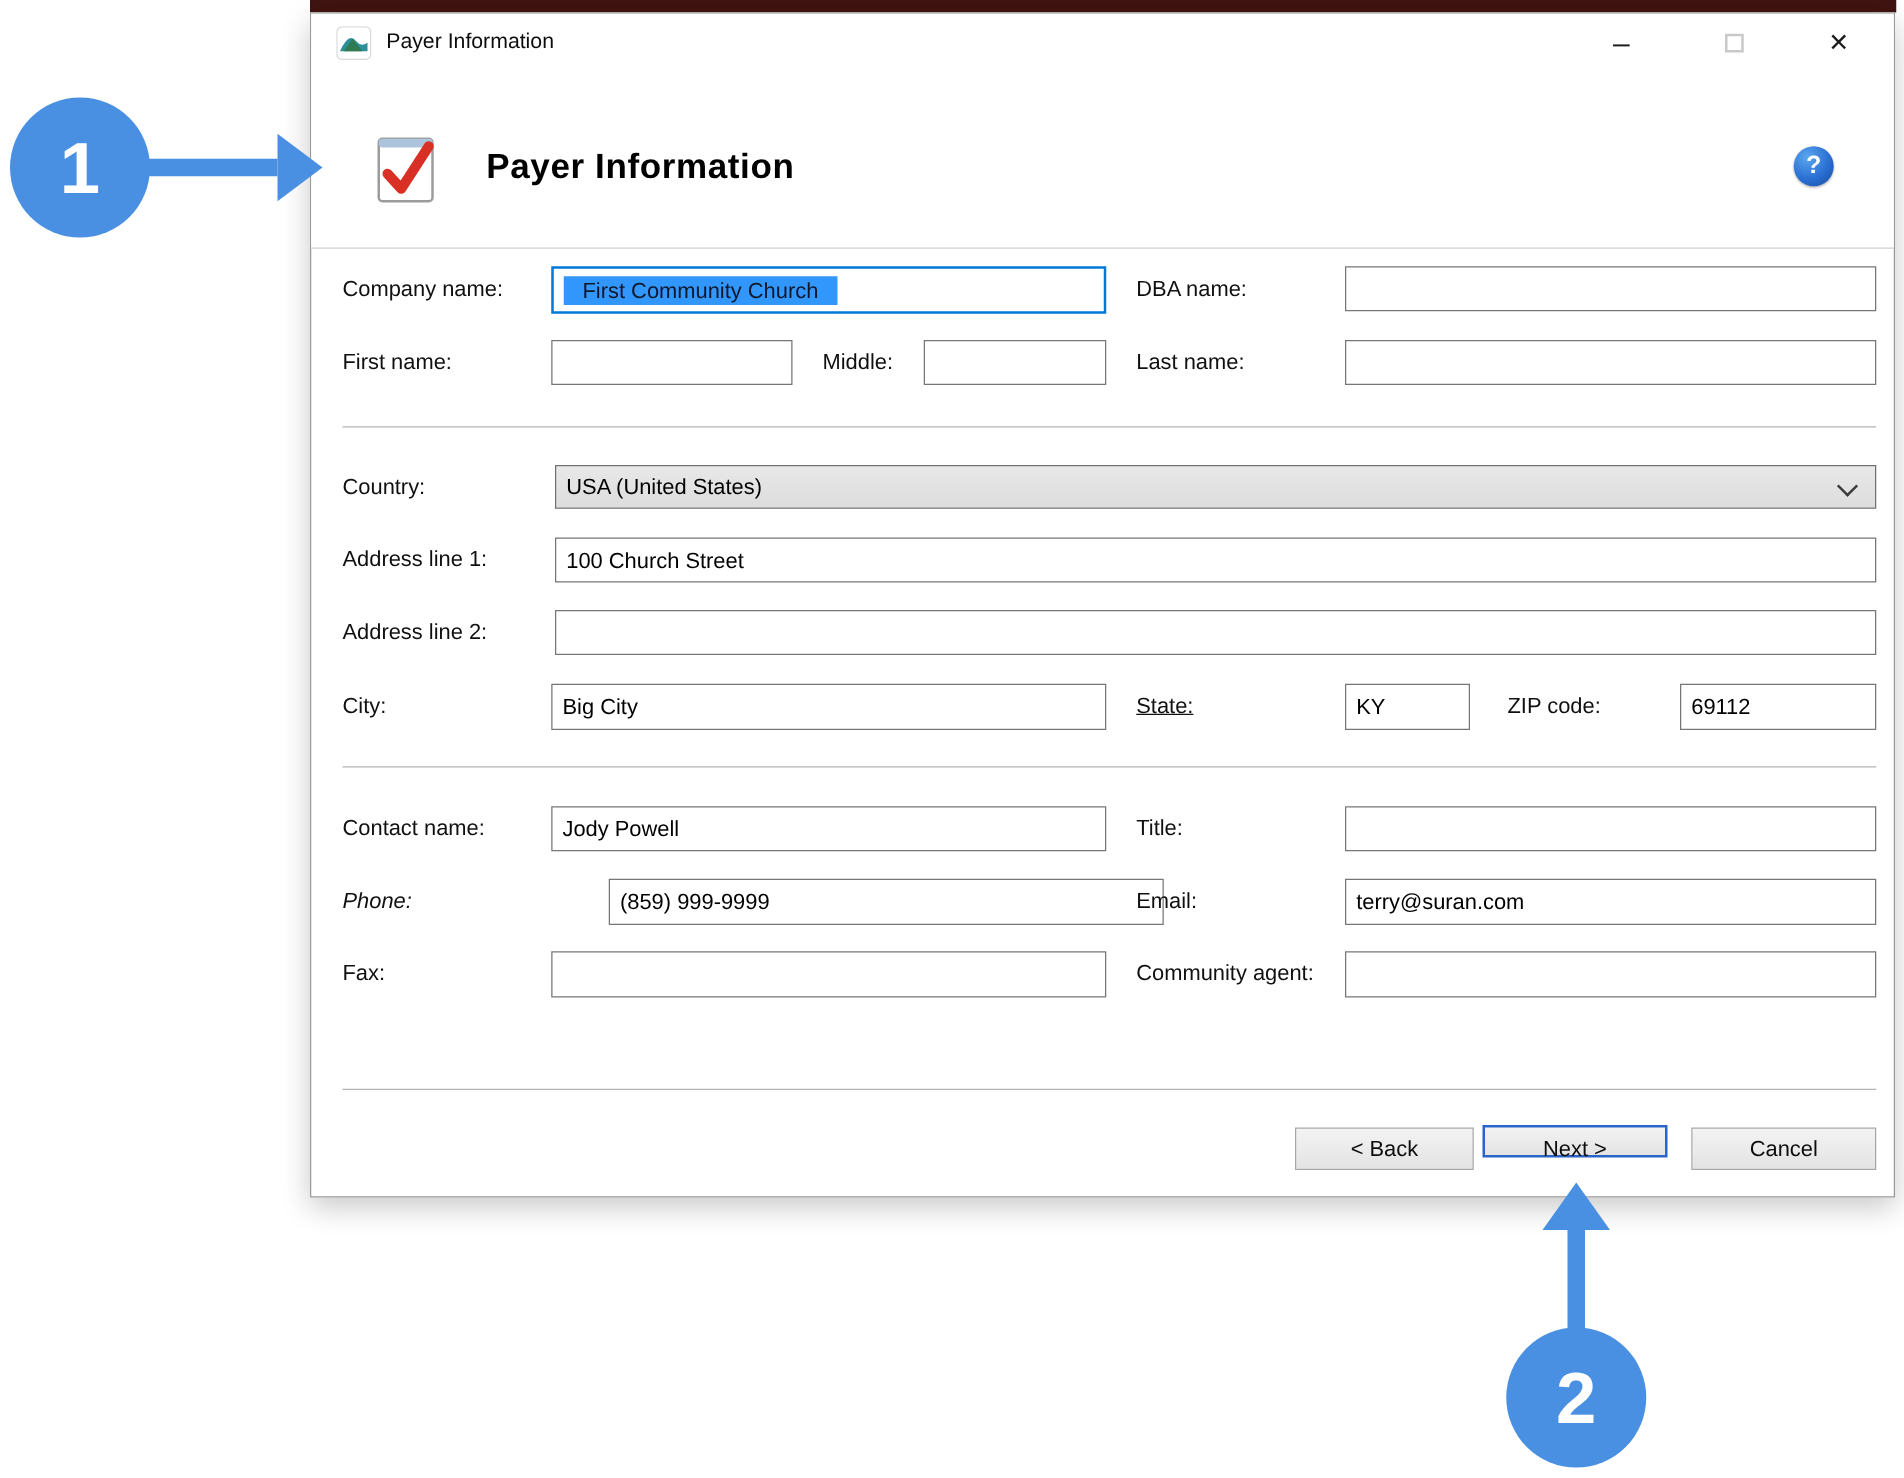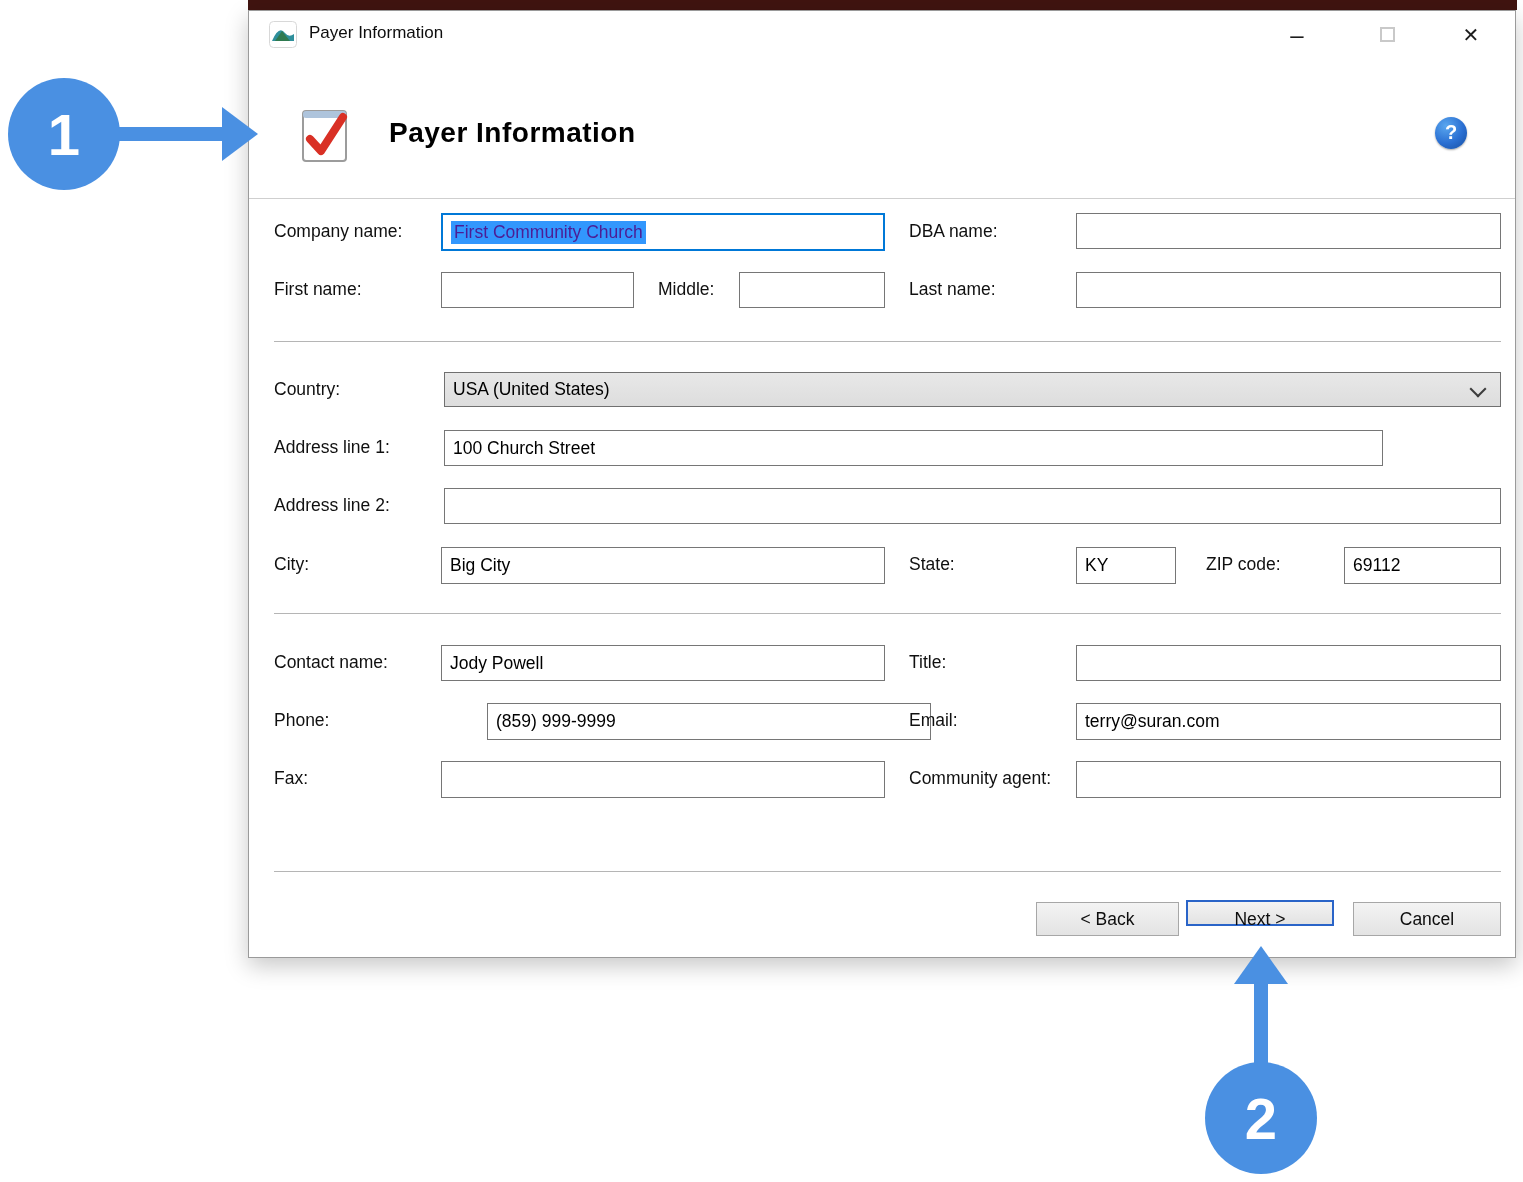--- a/index.html
+++ b/index.html
@@ -58,45 +58,45 @@
   .lbl { position:absolute; font-size:17.5px; color:#101010; white-space:nowrap; }
   .lbl-company  { left:25px;  top:210px; }
   .lbl-dba      { left:660px; top:210px; }
   .lbl-first    { left:25px;  top:268px; }
   .lbl-middle   { left:409px; top:268px; }
   .lbl-last     { left:660px; top:268px; }
   .lbl-country  { left:25px;  top:368px; }
   .lbl-addr1    { left:25px;  top:426px; }
   .lbl-addr2    { left:25px;  top:484px; }
   .lbl-city     { left:25px;  top:543px; }
-  .lbl-state    { left:660px; top:543px; }
+  .lbl-state    { left:660px; top:543px;text-decoration:underline; }
   .lbl-zip      { left:957px; top:543px; }
   .lbl-contact  { left:25px;  top:641px; }
   .lbl-title    { left:660px; top:641px; }
-  .lbl-phone    { left:25px;  top:699px; }
+  .lbl-phone    { left:25px;  top:699px;font-style:italic; }
   .lbl-email    { left:660px; top:699px; }
   .lbl-fax      { left:25px;  top:757px; }
   .lbl-transfer { left:660px; top:757px; }
 
   
   .fld {
     position:absolute; height:36px; border:1px solid #767676; background:#fff;
     box-sizing:border-box; font-size:17.5px; color:#000;
     display:flex; align-items:center; padding:0 8px; white-space:nowrap; overflow:hidden;
   }
   .focused { border:2px solid #0078d7; }
-  .sel { background:#3297fd; color:#4c1d95; padding:1px 3px; }
+  .sel { background:#3297fd; color:#0f172a; padding:1px 15px; }
 
   .f-company { left:192px; top:202px; width:444px; height:38px; }
   .f-dba     { left:827px; top:202px; width:425px; }
   .f-first   { left:192px; top:261px; width:193px; }
   .f-middle  { left:490px; top:261px; width:146px; }
   .f-last    { left:827px; top:261px; width:425px; }
   .f-country { left:195px; top:361px; width:1057px; height:35px; }
-  .f-addr1   { left:195px; top:419px; width:939px; }
+  .f-addr1   { left:195px; top:419px; width:1057px; }
   .f-addr2   { left:195px; top:477px; width:1057px; }
   .f-city    { left:192px; top:536px; width:444px; height:37px; }
   .f-state   { left:827px; top:536px; width:100px; height:37px; }
   .f-zip     { left:1095px; top:536px; width:157px; height:37px; }
   .f-contact { left:192px; top:634px; width:444px; }
   .f-title   { left:827px; top:634px; width:425px; }
   .f-phone   { left:192px; top:692px; width:444px; height:37px;margin-left:46px; }
   .f-email   { left:827px; top:692px; width:425px; height:37px; }
   .f-fax     { left:192px; top:750px; width:444px; height:37px; }
   .f-transfer{ left:827px; top:750px; width:425px; height:37px; }

